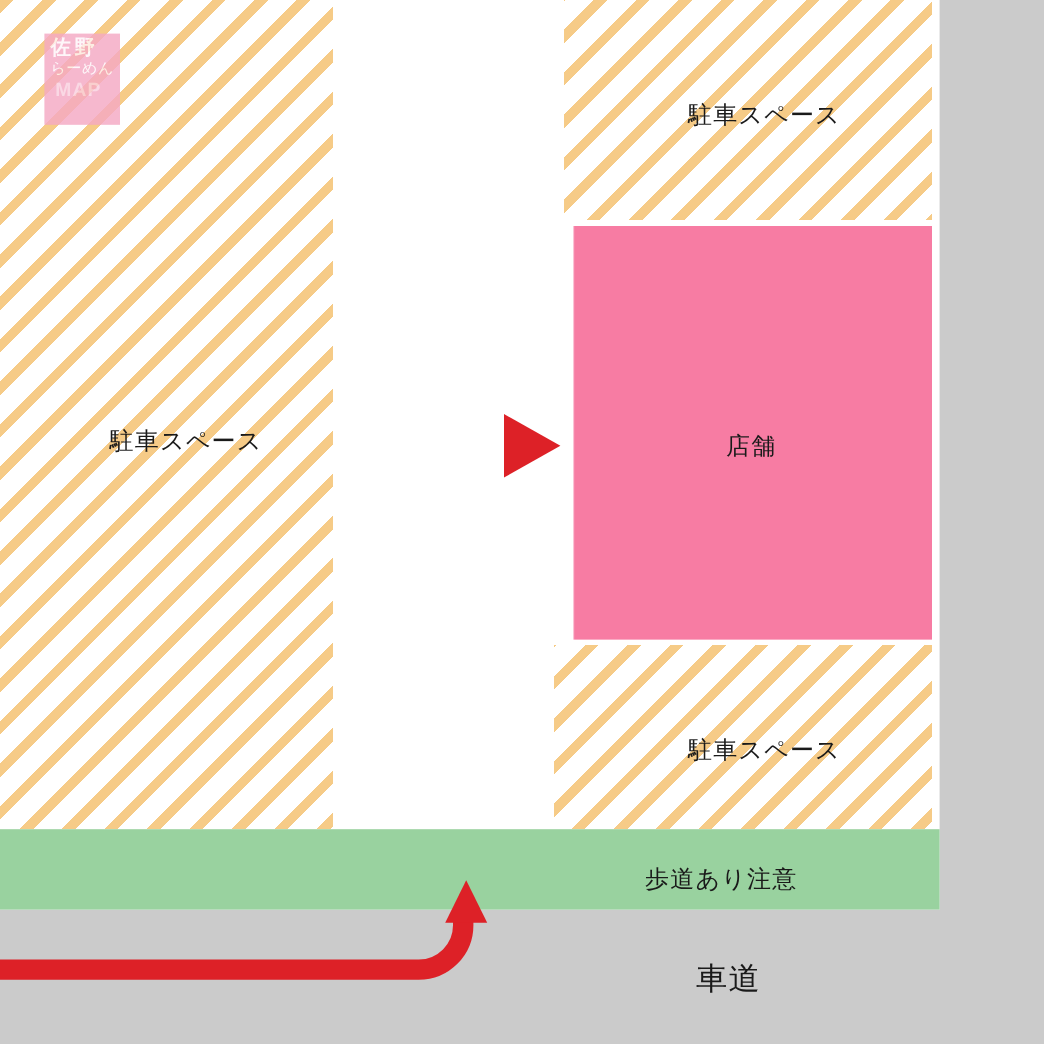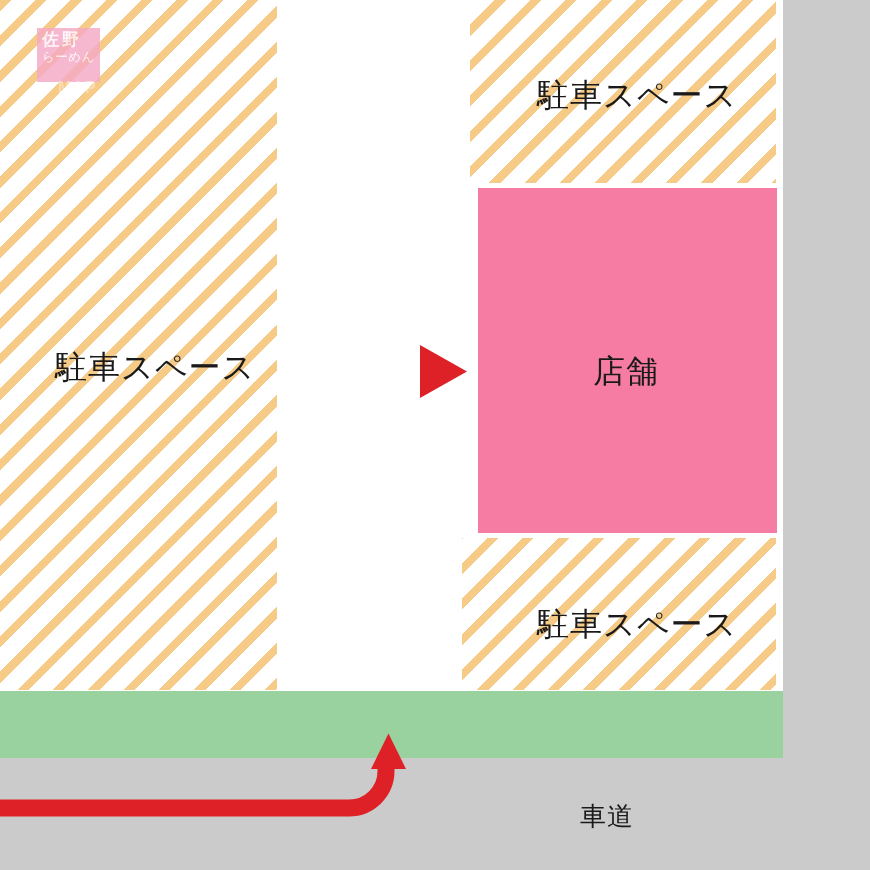--- a/index.html
+++ b/index.html
@@ -49,48 +49,48 @@
   .sidewalk{
     position:absolute;left:0;top:691px;width:783px;height:67px;
     background:var(--sidewalk-green);
   }
 
   
   .map-label{
     position:absolute;
     transform:translate(-50%,-50%);
     white-space:nowrap;
-    font-size:32px;
+    font-size:20px;
     letter-spacing:1px;
     color:var(--text-black);
   }
   .label-parking-left   {left:155px;top:368px;}
   .label-parking-top    {left:637px;top:96px;}
   .label-parking-bottom {left:637px;top:625px;}
   .label-shop           {left:626px;top:372px;}
   .label-sidewalk       {left:601px;top:733px;}
   .label-road           {left:607px;top:816px;font-size:26px;}
 
   
   .arrow-layer{position:absolute;left:0;top:0;width:870px;height:870px;pointer-events:none;}
   .arrow-fill{fill:var(--arrow-red);}
   .arrow-stroke{stroke:var(--arrow-red);stroke-width:17;fill:none;}
 
   
   .logo{
-    position:absolute;left:37px;top:28px;width:63px;height:54px;
+    position:absolute;left:37px;top:28px;width:63px;height:76px;
     background:var(--logo-pink);
     opacity:0.82;
     box-sizing:border-box;
     padding:3px 0 0 5px;
     line-height:1;
   }
   .logo-line1{font-size:17px;font-weight:bold;letter-spacing:3px;color:rgba(255,255,255,0.88);margin:0 0 3px 0;}
   .logo-line2{font-size:12.5px;letter-spacing:0.5px;color:rgba(255,255,255,0.88);margin:0 1px 4px 0;}
-  .logo-line3{font-size:16px;font-weight:bold;letter-spacing:1px;color:rgba(255,255,255,0.45);margin:16px;}
+  .logo-line3{font-size:16px;font-weight:bold;letter-spacing:1px;color:rgba(255,255,255,0.45);margin:4px;}
 </style>
 </head>
 <body>
 
 <div class="canvas">
 
   <div class="lot"></div>
 
   <div class="striped parking-left"></div>
   <div class="striped parking-top"></div>
@@ -103,20 +103,21 @@
   <svg class="arrow-layer" viewBox="0 0 870 870">
     <polygon class="arrow-fill" points="420,345 420,398 467,371.5"></polygon>
     <path class="arrow-stroke" d="M0,808 H349 A37,37 0 0 0 386,771 L386,767"></path>
     <polygon class="arrow-fill" points="371,769 406,769 388.5,733.5"></polygon>
   </svg>
 
   <div class="map-label label-parking-left">駐車スペース</div>
   <div class="map-label label-parking-top">駐車スペース</div>
   <div class="map-label label-parking-bottom">駐車スペース</div>
   <div class="map-label label-shop">店舗</div>
+  <div class="map-label label-sidewalk">歩道あり注意</div>
   <div class="map-label label-road">車道</div>
 
   <div class="logo">
     <div class="logo-line1">佐野</div>
     <div class="logo-line2">らーめん</div>
     <div class="logo-line3">MAP</div>
   </div>
 
 </div>
 

